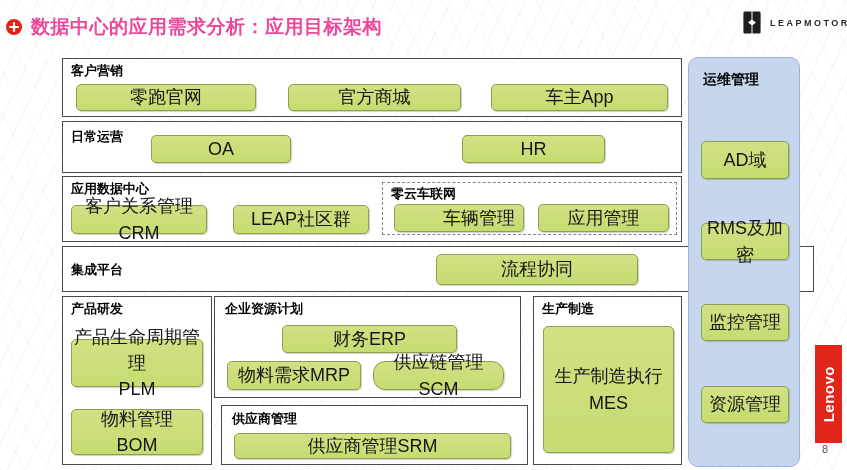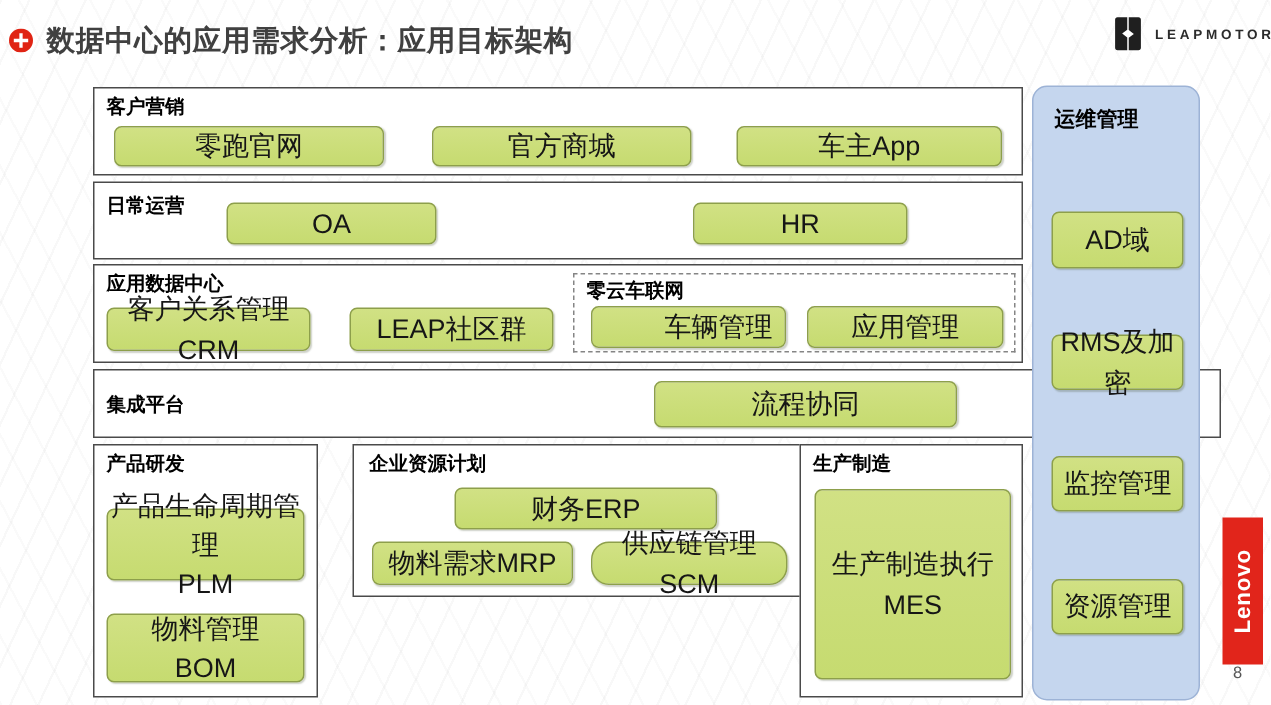--- a/index.html
+++ b/index.html
@@ -5,21 +5,21 @@
   html,body{margin:0;padding:0;}
   body{width:847px;height:470px;overflow:hidden;background:#fff;
        font-family:"Liberation Sans","DejaVu Sans",sans-serif;}
   .slide{position:relative;width:847px;height:470px;background:#fff;}
   .slide::before{content:"";position:absolute;inset:0;pointer-events:none;
     background:
       repeating-linear-gradient(115deg, rgba(0,0,0,0.028) 0 1.5px, transparent 1.5px 17px),
       repeating-linear-gradient(62deg, rgba(0,0,0,0.02) 0 1.5px, transparent 1.5px 21px);}
   
   .title-row{position:absolute;left:6px;top:14px;display:flex;align-items:center;gap:9px;z-index:2;}
-  .title-txt{font-size:19px;font-weight:bold;color:#404040;letter-spacing:0.5px;}
+  .title-txt{font-size:19px;font-weight:bold;color:#ec4899;letter-spacing:0.5px;}
   
   .leap{position:absolute;left:742px;top:10px;display:flex;align-items:center;gap:8px;z-index:2;}
   .leap-word{font-size:9px;font-weight:bold;letter-spacing:2.5px;color:#2b2b2b;}
   
   .panel{position:absolute;background:#fff;border:1px solid #4a4a4a;box-sizing:border-box;z-index:1;}
   .panel-label{position:absolute;top:3px;left:8px;font-size:13px;font-weight:bold;color:#000;white-space:nowrap;}
   .gbox{position:absolute;box-sizing:border-box;display:flex;align-items:center;justify-content:center;
         text-align:center;background:linear-gradient(180deg,#d1e184,#c6db70);
         border:1px solid #8d9f4b;border-radius:5px;font-size:18px;color:#161616;
         white-space:pre-line;line-height:1.45;box-shadow:1px 1px 1px rgba(60,70,40,0.25);}
@@ -86,27 +86,31 @@
   </div>
 
   <div class="panel" style="left:62px;top:296px;width:150px;height:169px;">
     <div class="panel-label">产品研发</div>
     <div class="gbox" style="left:8px;top:42px;width:132px;height:48px;">产品生命周期管理
 PLM</div>
     <div class="gbox" style="left:8px;top:112px;width:132px;height:46px;">物料管理
 BOM</div>
   </div>
 
-  <div class="panel" style="left:235px;top:296px;width:307px;height:102px;">
+  <div class="panel" style="left:214px;top:296px;width:307px;height:102px;">
     <div class="panel-label" style="left:10px;">企业资源计划</div>
     <div class="gbox" style="left:67px;top:28px;width:175px;height:28px;">财务ERP</div>
     <div class="gbox" style="left:12px;top:64px;width:134px;height:29px;">物料需求MRP</div>
     <div class="gbox" style="left:158px;top:64px;width:131px;height:29px;border-radius:12px;">供应链管理SCM</div>
   </div>
 
+  <div class="panel" style="left:221px;top:405px;width:307px;height:60px;">
+    <div class="panel-label" style="left:10px;top:4px;">供应商管理</div>
+    <div class="gbox" style="left:12px;top:27px;width:277px;height:26px;">供应商管理SRM</div>
+  </div>
 
   <div class="panel" style="left:533px;top:296px;width:149px;height:169px;">
     <div class="panel-label">生产制造</div>
     <div class="gbox" style="left:9px;top:29px;width:131px;height:127px;">生产制造执行
 MES</div>
   </div>
 
   <div class="ops">
     <div class="panel-label">运维管理</div>
     <div class="gbox" style="left:12px;top:83px;width:88px;height:38px;text-align:center;">AD域</div>

